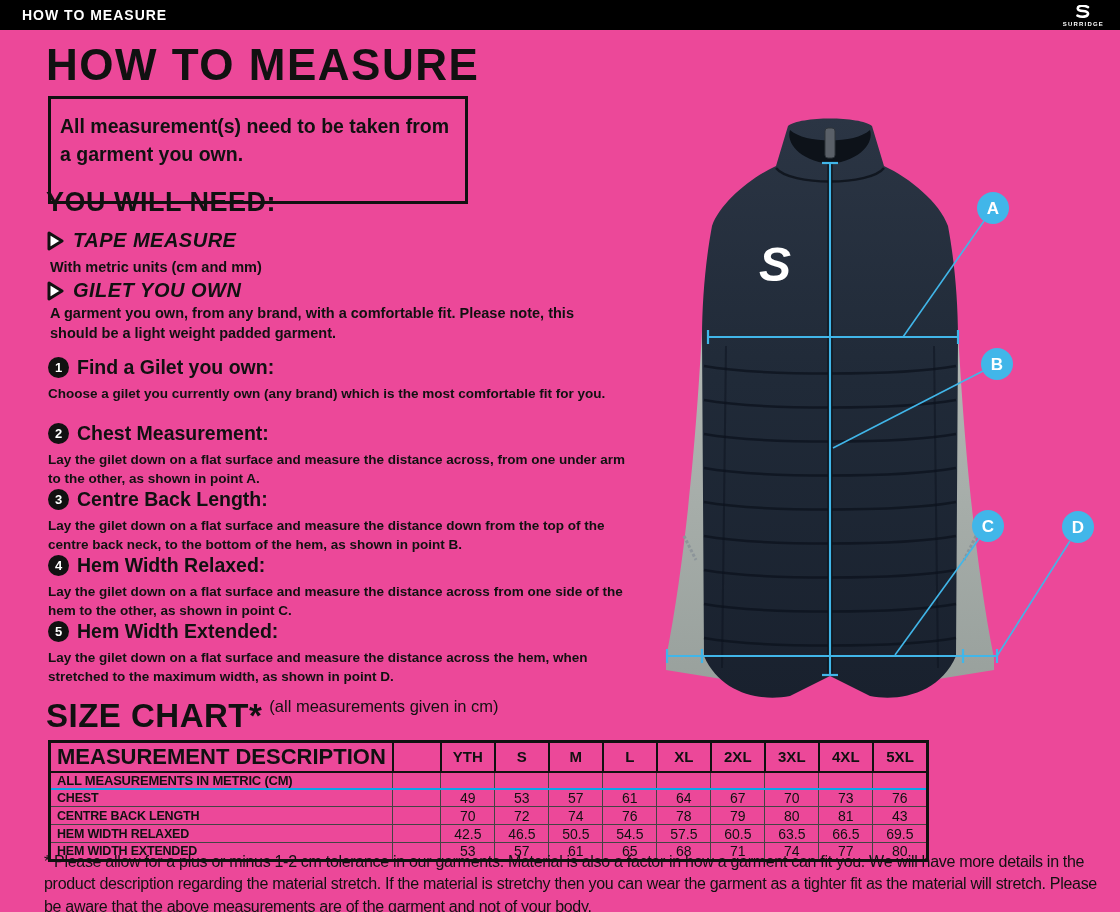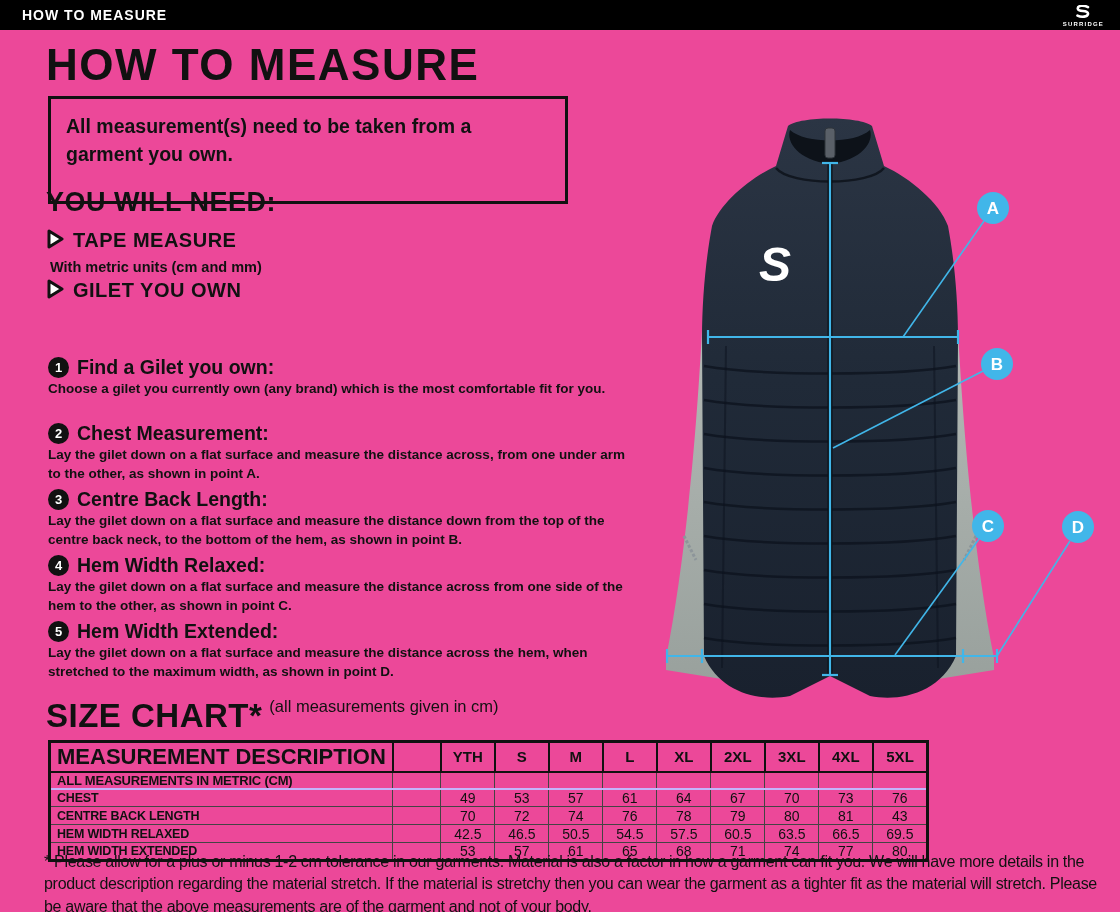--- a/index.html
+++ b/index.html
@@ -11,47 +11,47 @@
           display:flex;align-items:center;justify-content:space-between;box-sizing:border-box;
           padding:0 16px 0 22px;}
   .topbar-title{color:#fff;font-size:14px;font-weight:bold;letter-spacing:1px;}
   .brand{display:flex;flex-direction:column;align-items:center;line-height:1;margin-top:1px;}
   .brand-name{color:#fff;font-size:6px;font-weight:bold;letter-spacing:1.2px;margin-top:1px;}
 
   
   .main-title{position:absolute;left:46px;top:40px;font-size:44px;font-weight:bold;
               letter-spacing:1.5px;}
 
-  .note-box{position:absolute;left:48px;top:96px;width:520px;height:108px;box-sizing:border-box;
-            border:3px solid #111;padding:13px 15px;font-size:19.5px;font-weight:bold;line-height:1.45;}
+  .note-box{position:absolute;left:48px;top:96px;width:420px;height:108px;box-sizing:border-box;
+            border:3px solid #111;padding:13px 9px;font-size:19.5px;font-weight:bold;line-height:1.45;}
 
   .ywn-heading{position:absolute;left:46px;top:187px;font-size:27px;font-weight:bold;letter-spacing:0.5px;}
 
-  .need-item{position:absolute;left:47px;display:flex;gap:9px;
-             font-size:20px;font-weight:bold;letter-spacing:0.5px;}
+  .need-item{position:absolute;left:47px;display:flex;align-items:center;gap:9px;
+             font-size:20px;font-weight:bold;letter-spacing:0.5px;font-style:italic;}
   .need-desc{position:absolute;left:50px;font-size:14.5px;font-weight:bold;line-height:1.35;width:545px;}
 
   .step{position:absolute;left:48px;width:580px;}
   .step-head{display:flex;align-items:center;gap:8px;font-size:19.5px;font-weight:bold;}
   .step-num{width:21px;height:21px;border-radius:50%;background:#111;color:#fff;flex:0 0 21px;
             display:flex;align-items:center;justify-content:center;font-size:13px;font-weight:bold;}
-  .step-body{font-size:13.5px;font-weight:bold;line-height:1.42;}
+  .step-body{margin-top:5px;font-size:13.5px;font-weight:bold;line-height:1.42;}
 
   
   .sc-heading{position:absolute;left:46px;top:697px;display:flex;align-items:flex-start;gap:7px;}
   .sc-title{font-size:33px;font-weight:bold;letter-spacing:0.5px;}
   .sc-sub{font-size:16.5px;font-weight:normal;}
 
   table.size-chart{position:absolute;left:48px;top:740px;border-collapse:collapse;table-layout:fixed;
                    border:3px solid #111;}
   .size-chart th,.size-chart td{border:1px solid #444;padding:0 6px;box-sizing:border-box;
                    overflow:hidden;white-space:nowrap;}
   .size-chart thead th{border:2px solid #111;height:30px;font-size:15px;text-align:center;}
   .size-chart thead th.desc{font-size:22px;text-align:right;}
-  .size-chart tr.metric td{border-bottom:2px solid #c4b5fd;height:17px;}
+  .size-chart tr.metric td{border-bottom:2px solid #0ea5e9;height:17px;}
   .size-chart td{height:18px;font-size:14px;font-weight:normal;text-align:center;}
   .size-chart td.rowlabel{text-align:left;font-weight:bold;font-size:12.5px;letter-spacing:-0.2px;}
   .size-chart tr.metric td.rowlabel{font-size:13px;}
 
   .footnote{position:absolute;left:44px;top:851px;width:1062px;font-size:16px;line-height:1.4;
             letter-spacing:-0.3px;}
 
   .diagram{position:absolute;left:640px;top:108px;}
 </style>
 </head>
@@ -82,20 +82,21 @@
     <span>TAPE MEASURE</span>
   </div>
   <div class="need-desc" style="top:258px;">With metric units (cm and mm)</div>
 
   <div class="need-item" style="top:279px;">
     <svg width="17" height="20" viewBox="0 0 17 20">
       <path d="M2 2 L15 10 L2 18 Z" fill="#fff" stroke="#111" stroke-width="3" stroke-linejoin="round"></path>
     </svg>
     <span>GILET YOU OWN</span>
   </div>
+  <div class="need-desc" style="top:304px;">A garment you own, from any brand, with a comfortable fit. Please note, this should be a light weight padded garment.</div>
 
   <div class="step" style="top:356px;">
     <div class="step-head">
       <span class="step-num">1</span>
       <span>Find a Gilet you own:</span>
     </div>
     <div class="step-body">Choose a gilet you currently own  (any brand) which is the most comfortable fit for you.</div>
   </div>
 
   <div class="step" style="top:422px;">

